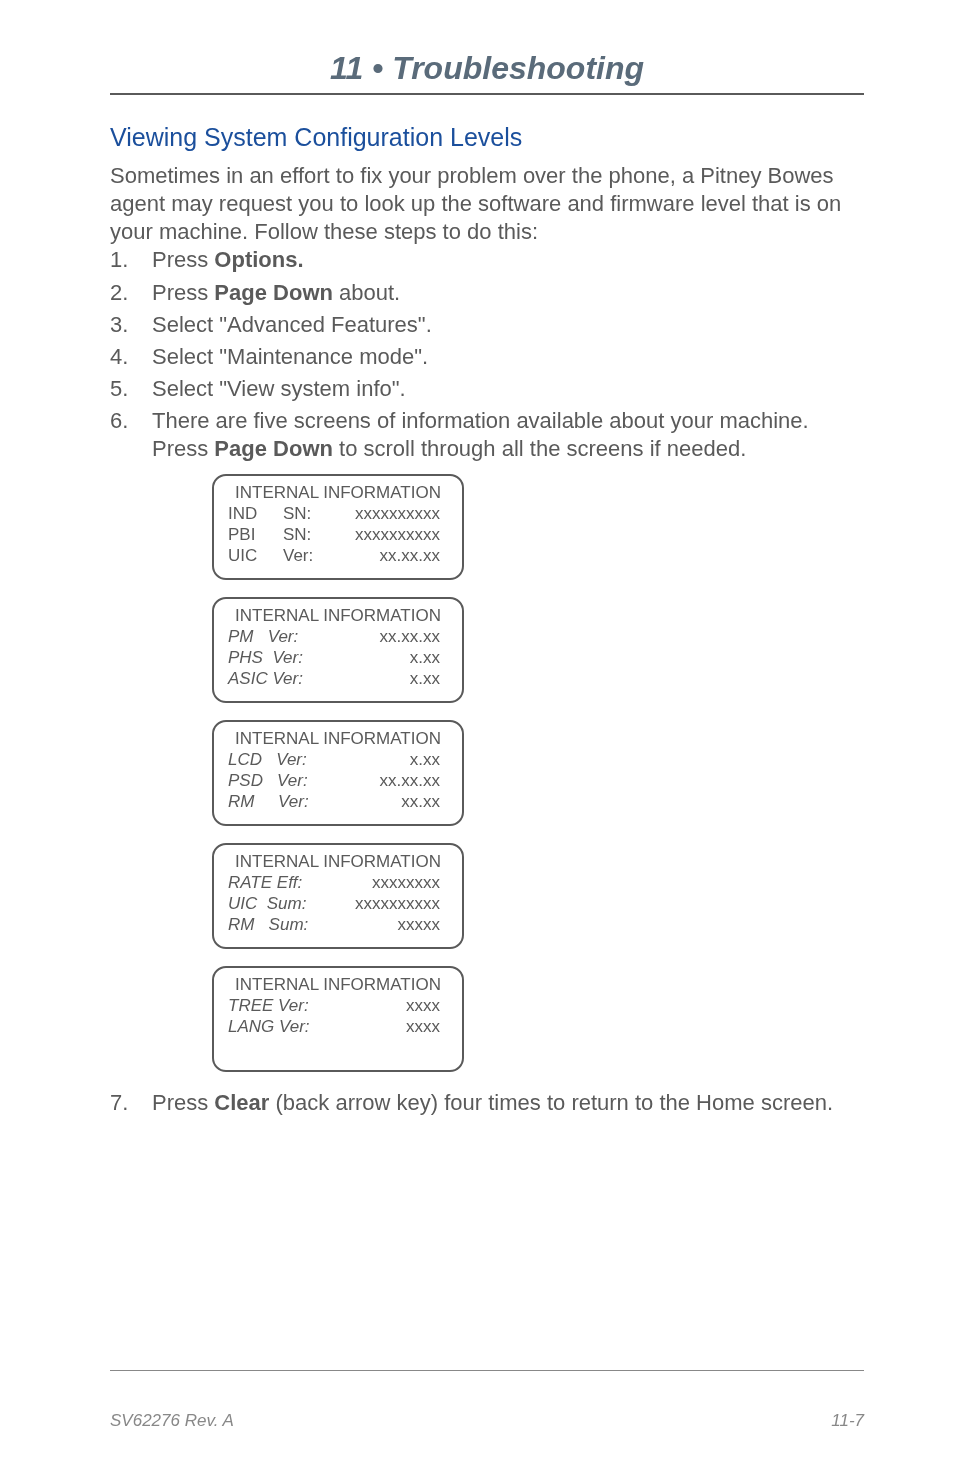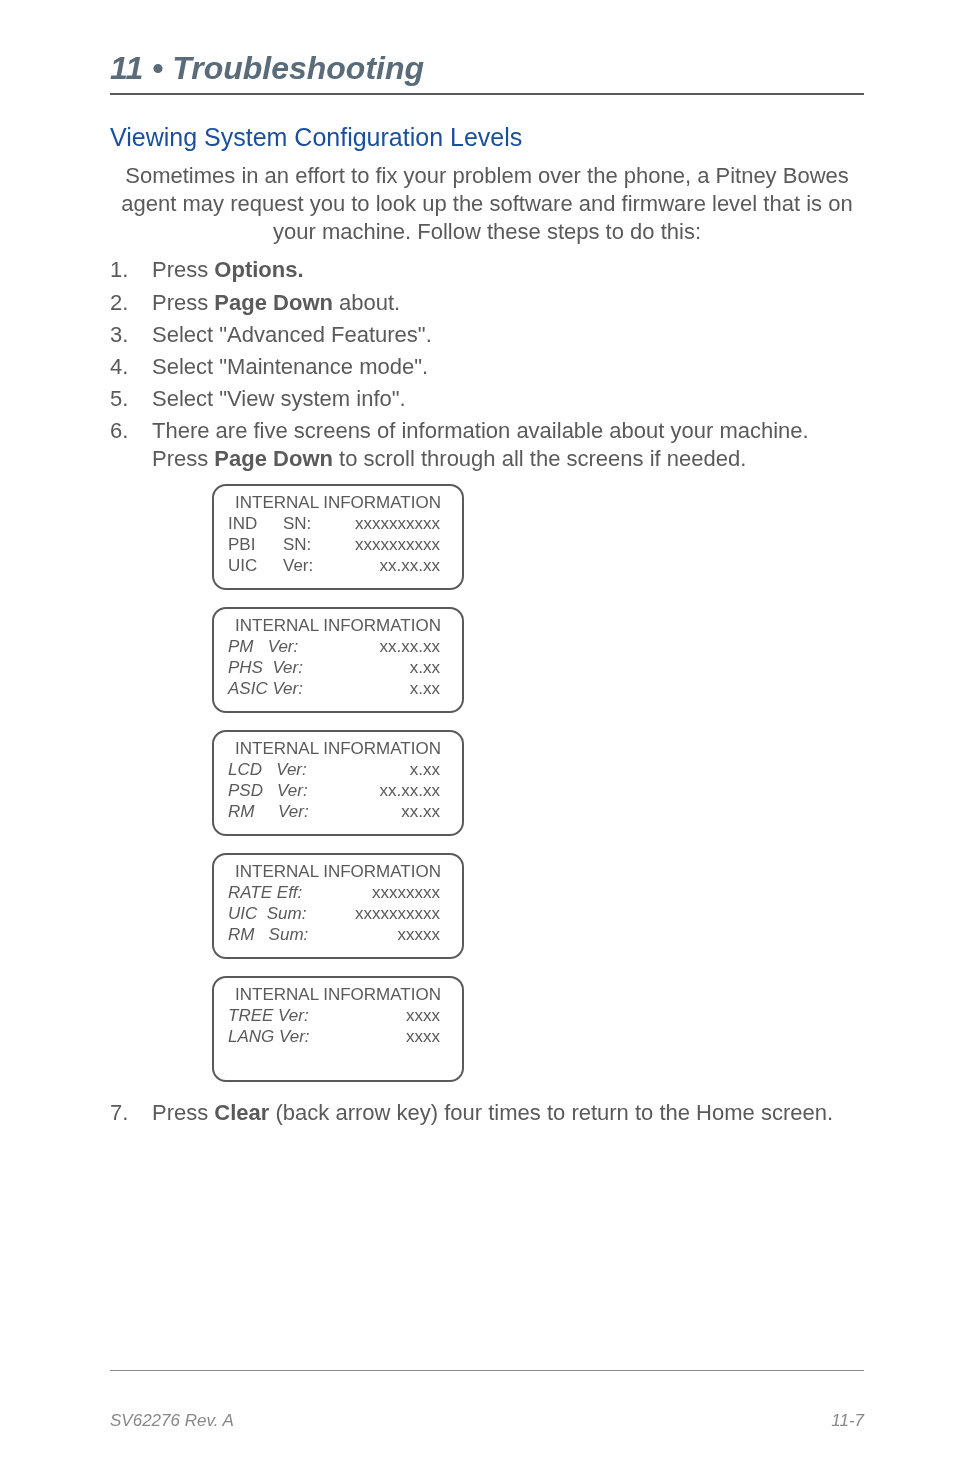--- a/index.html
+++ b/index.html
@@ -9,41 +9,39 @@
     height: 1475px;
     background: #fff;
     color: #5a5a5a;
     position: relative;
     padding: 50px 90px 0 110px;
   }
   .chapter-title {
     font-style: italic;
     font-size: 32px;
     color: #5a6b7a;
-    text-align: left;
+    text-align: center;
     font-weight: bold;
     margin-bottom: 6px;
   }
   .header-rule {
     border: none;
     border-top: 2px solid #5a5a5a;
     margin-bottom: 28px;
   }
   .section-heading {
     color: #1b4f9c;
     font-size: 25px;
     font-weight: normal;
     margin-bottom: 10px;
   }
   .intro {
     font-size: 22px;
     line-height: 1.28;
     color: #5a5a5a;
-    margin-bottom: 10px;
-    text-align: center;
   }
   ol.steps { list-style: none; counter-reset: step; padding-left: 0; }
   ol.steps > li {
     counter-increment: step;
     font-size: 22px;
     line-height: 1.28;
     color: #5a5a5a;
     padding-left: 42px;
     position: relative;
     margin-bottom: 4px;

